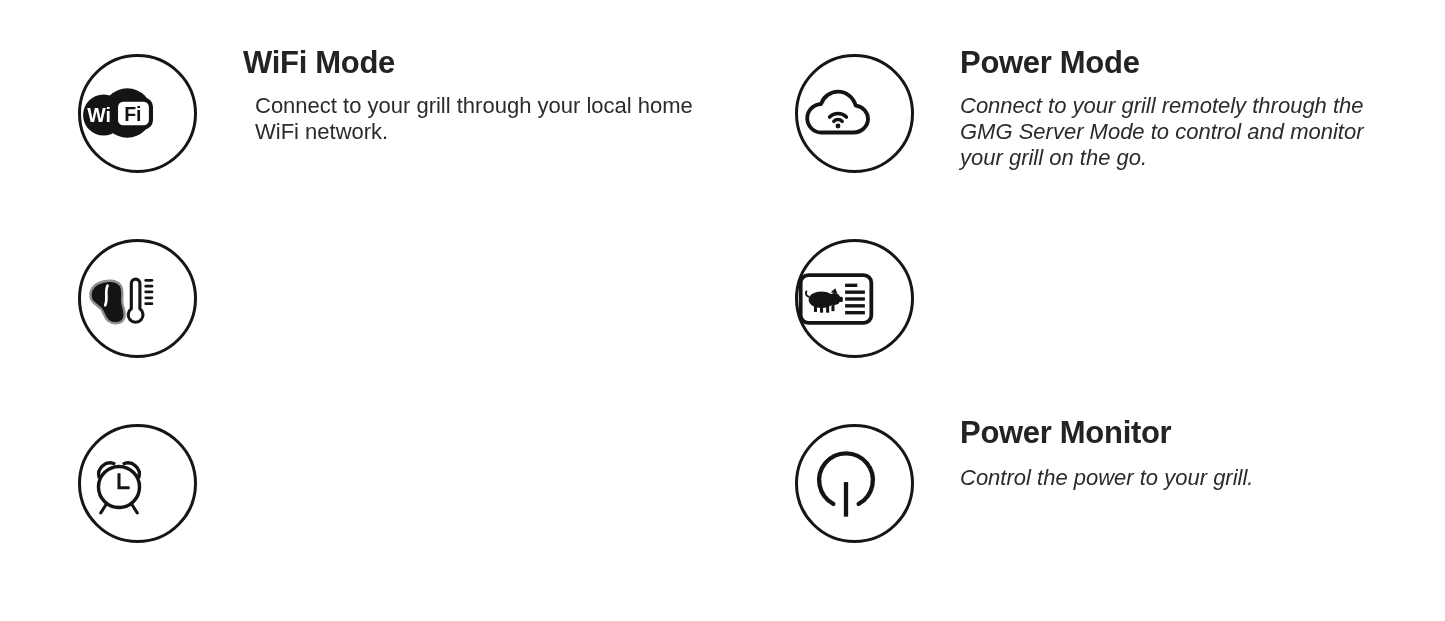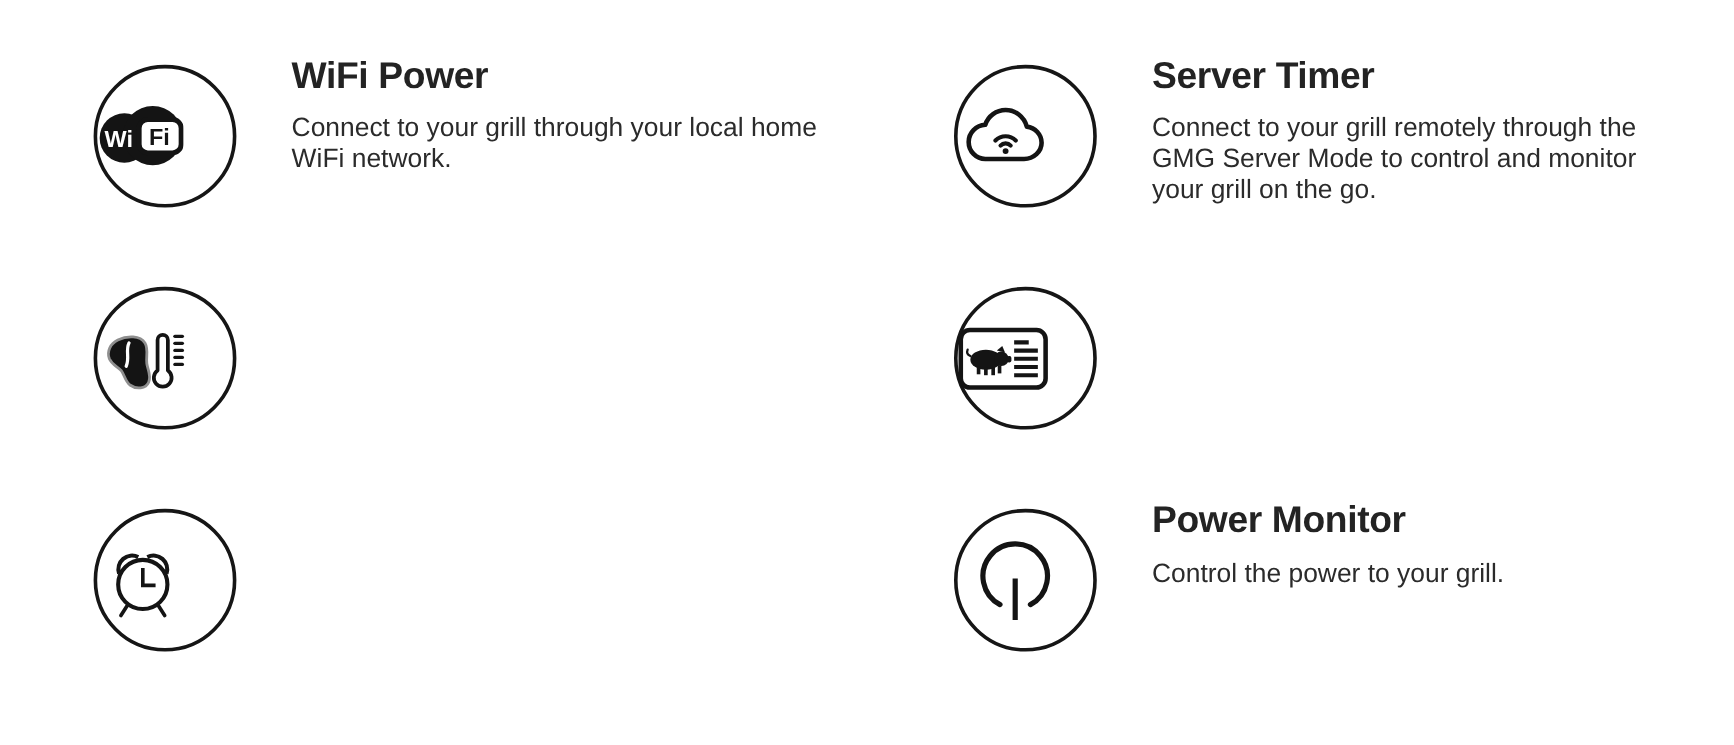--- a/index.html
+++ b/index.html
@@ -35,57 +35,57 @@
     letter-spacing:-0.3px;
     color:#232323;
     line-height:1.12;
   }
   .txt p{
     margin:0;
     font-size:22px;
     line-height:26px;
     color:#2b2b2b;
   }
-  .col-left .txt p{max-width:455px;}
-  .col-right .txt p{max-width:424px;}
+  .col-left .txt p{max-width:455px;margin-left:12px;}
+  .col-right .txt p{max-width:424px;font-style:italic;}
   .gap-lg{margin-top:14px !important;text-align:right;}
   svg text{font-family:"Liberation Sans","DejaVu Sans",sans-serif;}
 </style>
 </head>
 <body>
 
 <div class="features-grid">
 
   <div class="feature col-left">
     <div class="icon-circle">
       <svg width="72" height="54" viewBox="0 0 70 52">
         <circle cx="22" cy="27" r="20" fill="#141414"></circle>
         <circle cx="45" cy="25" r="24" fill="#141414"></circle>
         <text x="6" y="34" font-size="19" font-weight="bold" fill="#ffffff">Wi</text>
         <rect x="34" y="12" width="34" height="27" rx="7" fill="#ffffff" stroke="#141414" stroke-width="4"></rect>
         <text x="42" y="33" font-size="19" font-weight="bold" fill="#141414">Fi</text>
       </svg>
     </div>
     <div class="txt">
-      <h3>WiFi Power</h3>
+      <h3>WiFi Mode</h3>
       <p>Connect to your grill through your local home WiFi network.</p>
     </div>
   </div>
 
   <div class="feature col-right">
     <div class="icon-circle">
       <svg width="80" height="56" viewBox="0 0 104 72">
         <path d="M30 60 h42 c10.5 0 19 -8 19 -17.5 c0 -9 -7 -16.5 -16 -17.5 C72 14 62.5 7 52 7 c-10 0 -19 6.5 -22 16 c-10 0.5 -18 8.5 -18 18.5 C12 51.5 20 60 30 60 z" fill="none" stroke="#141414" stroke-width="5" stroke-linejoin="round"></path>
         <path d="M41 40 a15.5 15.5 0 0 1 22 0" fill="none" stroke="#141414" stroke-width="4.5" stroke-linecap="round"></path>
         <path d="M46.5 45.5 a7.5 7.5 0 0 1 11 0" fill="none" stroke="#141414" stroke-width="4.5" stroke-linecap="round"></path>
         <circle cx="52" cy="51.5" r="3.2" fill="#141414"></circle>
       </svg>
     </div>
     <div class="txt">
-      <h3>Server Timer</h3>
+      <h3>Power Mode</h3>
       <p>Connect to your grill remotely through the GMG Server Mode to control and monitor your grill on the go.</p>
     </div>
   </div>
 
   <div class="feature col-left">
     <div class="icon-circle">
       <svg width="78" height="78" viewBox="0 0 100 100">
         <path d="M22 30 C14 34 10 42 13 50 C16 57 22 58 26 63 C29 67 30 74 35 78 C42 83 52 82 55 75 C58 68 54 62 53 55 C52 47 55 40 51 33 C46 25 32 25 22 30 Z" fill="#141414" stroke="#8f8f8f" stroke-width="3"></path>
         <path d="M34 33 C30 41 35 49 31 58" fill="none" stroke="#ffffff" stroke-width="3.5" stroke-linecap="round"></path>
         <path d="M64.5 30 a5.5 5.5 0 0 1 11 0 V62.5 a9.5 9.5 0 1 1 -11 0 Z" fill="#ffffff" stroke="#141414" stroke-width="4" stroke-linejoin="round"></path>

